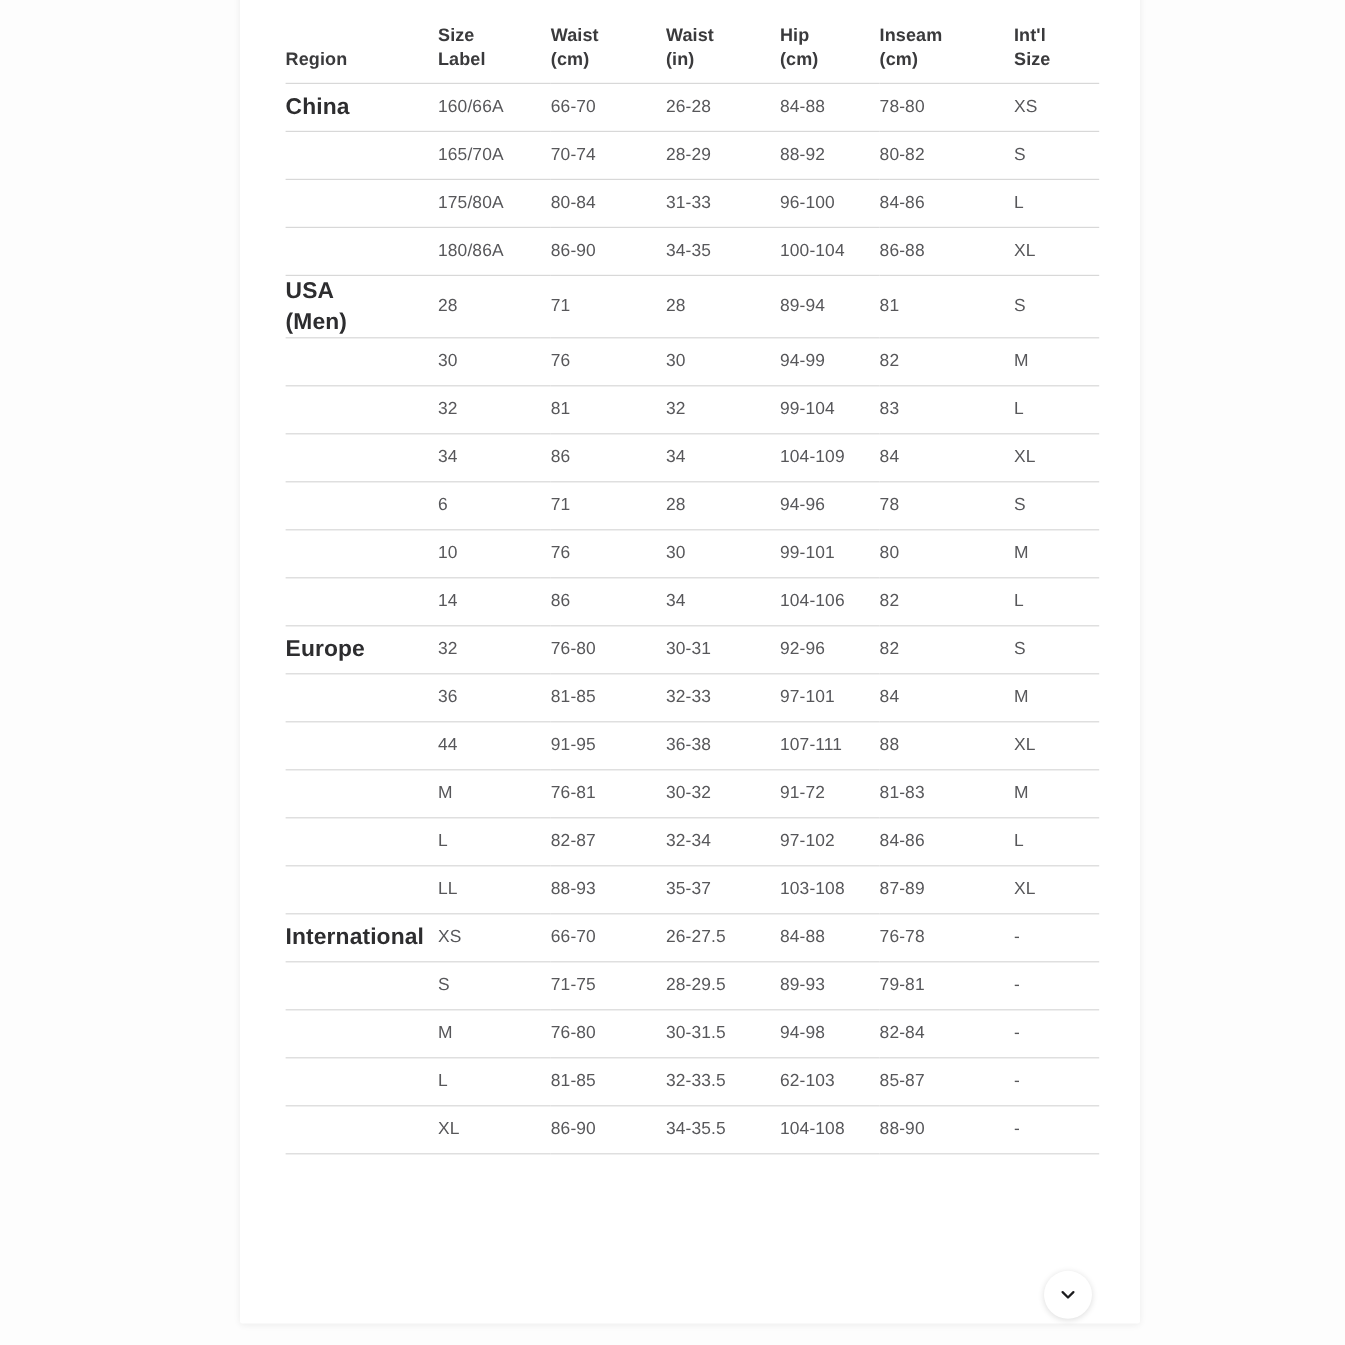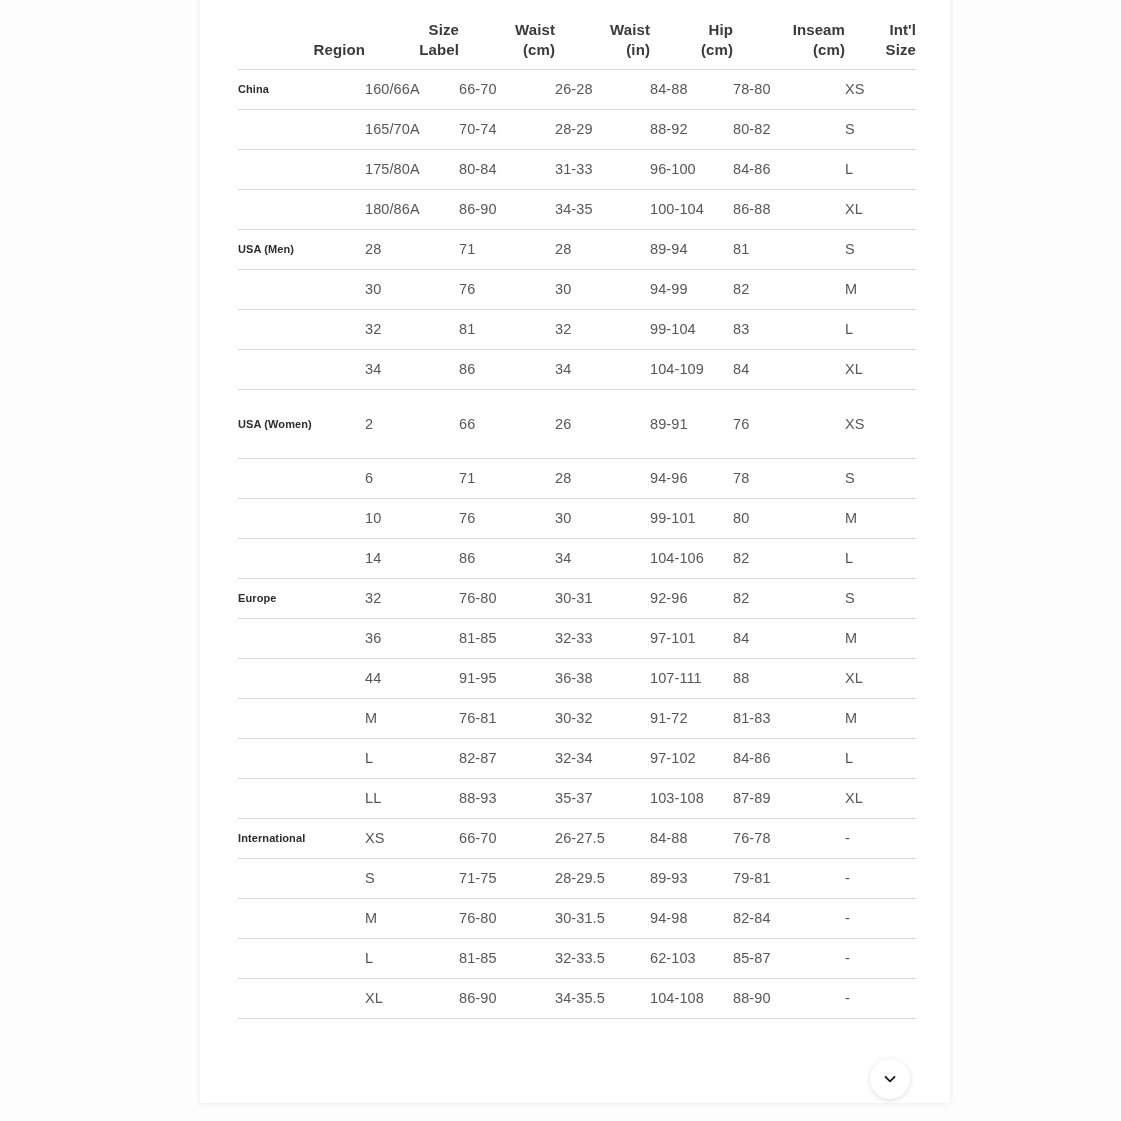--- a/index.html
+++ b/index.html
@@ -52,21 +52,21 @@
 
   table.size-table col.c-region      { width: 127px; }
   table.size-table col.c-sizelabel   { width: 94px; }
   table.size-table col.c-waistcm     { width: 96px; }
   table.size-table col.c-waistin     { width: 95px; }
   table.size-table col.c-hipcm       { width: 83px; }
   table.size-table col.c-inseamcm    { width: 112px; }
   table.size-table col.c-intlsize    { width: 71px; }
 
   table.size-table thead th {
-    text-align: right;
+    text-align: left;
     vertical-align: bottom;
     font-size: 15px;
     font-weight: bold;
     color: #3a3a3c;
     line-height: 1.33;
     padding: 0 0 9px 0;
     height: 60px;
     border-bottom: 1px solid #d8d8d8;
     letter-spacing: 0.1px;
   }
@@ -78,21 +78,21 @@
     padding: 0;
     height: 39px;
     vertical-align: middle;
     border-bottom: 1px solid #d8d8d8;
     letter-spacing: 0.1px;
   }
 
   table.size-table tbody td.region-cell {
     font-weight: bold;
     color: #2d2d2f;
-    font-size: 11px;
+    font-size: 19px;
     letter-spacing: 0.1px;
   }
 
   
   table.size-table tr.tall-row td {
     height: 68px;
   }
   .region-wrap {
     display: block;
     max-width: 80px;
@@ -251,31 +251,20 @@
             <td class="region-cell">
               <span class="region-wrap"></span>
             </td>
             <td>34</td>
             <td>86</td>
             <td>34</td>
             <td>104-109</td>
             <td>84</td>
             <td>XL</td>
           </tr>
-          <tr class="tall-row">
-            <td class="region-cell">
-              <span class="region-wrap">USA (Women)</span>
-            </td>
-            <td>2</td>
-            <td>66</td>
-            <td>26</td>
-            <td>89-91</td>
-            <td>76</td>
-            <td>XS</td>
-          </tr>
           <tr>
             <td class="region-cell">
               <span class="region-wrap"></span>
             </td>
             <td>6</td>
             <td>71</td>
             <td>28</td>
             <td>94-96</td>
             <td>78</td>
             <td>S</td>

